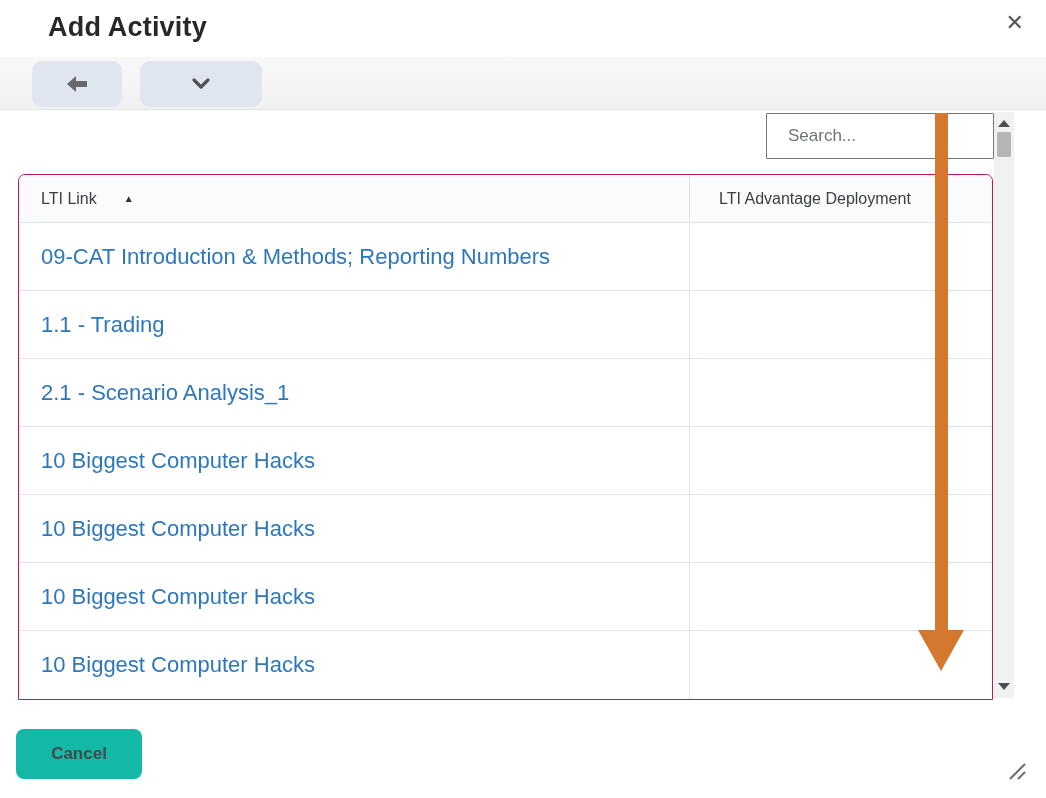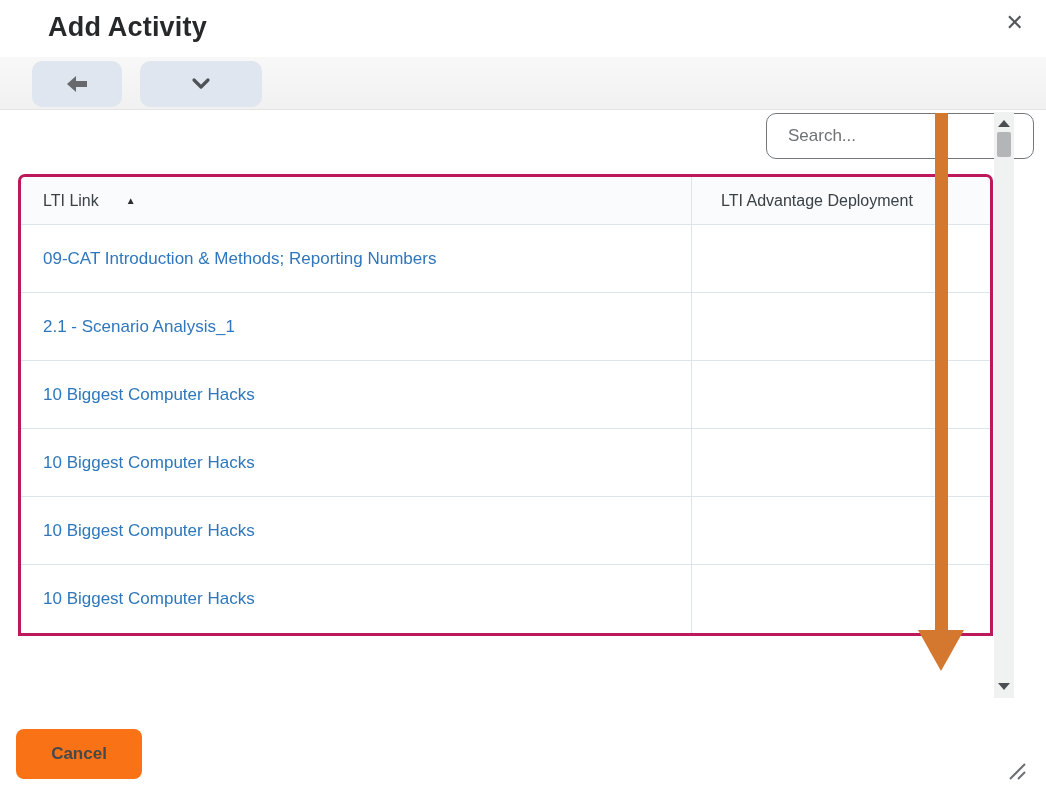--- a/index.html
+++ b/index.html
@@ -33,55 +33,55 @@
     position: absolute; top: 4px; height: 46px;
     background: #e0e6ef; border: none; border-radius: 10px;
     display: flex; align-items: center; justify-content: center; cursor: pointer;
   }
   .tb-btn.back { left: 32px; width: 90px; }
   .tb-btn.expand { left: 140px; width: 122px; }
   .tb-btn svg { display: block; }
 
   
   .search-box {
-    position: absolute; left: 766px; top: 113px; width: 268px; height: 46px;
-    border: 1px solid #73777b; border-radius: 10px; background: #fff;
+    position: absolute; left: 766px; top: 113px; width: 228px; height: 46px;
+    border: 1px solid #73777b; border-radius: 1px; background: #fff;
     display: flex; align-items: center; overflow: hidden;
   }
   .search-box input {
     flex: 1; height: 100%; border: none; outline: none;
     padding-left: 21px; font-size: 17px; color: #333;
     font-family: "Liberation Sans", sans-serif; background: transparent;
   }
   .search-box input::placeholder { color: #6d7275; opacity: 1; }
 
   
   .lti-table {
     position: absolute; left: 18px; top: 174px; width: 975px;
-    border: 3px solid #be185d; border-radius: 7px 7px 0 0; background: #fff;
+    border: 1px solid #be185d; border-radius: 7px 7px 0 0; background: #fff;
   }
   .thead {
     height: 48px; display: flex; background: #f9fbfd;
     border-bottom: 1px solid #dee4ec; border-radius: 7px 7px 0 0;
   }
   .th1 {
     width: 670px; display: flex; align-items: center; padding-left: 22px;
     font-size: 16px; color: #3b4044; cursor: pointer;
   }
   .sort-glyph { font-size: 10px; color: #2c2f31; margin-left: 27px; }
   .th2 {
     flex: 1; border-left: 1px solid #dee4ec; display: flex; align-items: center;
     padding-left: 29px; font-size: 16px; color: #3b4044;
   }
   .trow { height: 68px; display: flex; border-bottom: 1px solid #dee4ec; background: #fff; }
   .trow:last-child { border-bottom: none; }
   .c1 { width: 670px; display: flex; align-items: center; padding-left: 22px; }
   .c2 { flex: 1; border-left: 1px solid #dee4ec; }
   .lti-link {
-    color: #2e77bd; font-size: 17px; text-decoration: none; cursor: pointer;
+    color: #2e77bd; font-size: 22px; text-decoration: none; cursor: pointer;
   }
 
   
   .scrollbar {
     position: absolute; left: 994px; top: 112px; width: 20px; height: 586px;
     background: #f0f1f1;
   }
   .scroll-up-icon {
     position: absolute; top: 8px; left: 4px; width: 0; height: 0;
     border-left: 6px solid transparent; border-right: 6px solid transparent;
@@ -105,21 +105,21 @@
   }
   .arrow-head {
     position: absolute; left: 918px; top: 630px; width: 0; height: 0;
     border-left: 23px solid transparent; border-right: 23px solid transparent;
     border-top: 41px solid #d4772f;
   }
 
   
   .cancel-btn {
     position: absolute; left: 16px; top: 729px; width: 126px; height: 50px;
-    background: #f97316; border: none; border-radius: 8px; cursor: pointer;
+    background: #14b8a6; border: none; border-radius: 8px; cursor: pointer;
     font-family: "Liberation Sans", sans-serif;
     font-size: 17px; font-weight: 700; color: #46494b;
   }
   .resize-handle { position: absolute; left: 1006px; top: 760px; cursor: nwse-resize; }
 </style>
 </head>
 <body>
 
 <div id="screen">
 
@@ -163,20 +163,26 @@
     </div>
 
     <div class="trow">
       <div class="c1">
           <a class="lti-link">09-CAT Introduction &amp; Methods; Reporting Numbers</a>
         </div>
       <div class="c2"></div>
     </div>
     <div class="trow">
       <div class="c1">
+          <a class="lti-link">1.1 - Trading</a>
+        </div>
+      <div class="c2"></div>
+    </div>
+    <div class="trow">
+      <div class="c1">
           <a class="lti-link">2.1 - Scenario Analysis_1</a>
         </div>
       <div class="c2"></div>
     </div>
     <div class="trow">
       <div class="c1">
           <a class="lti-link">10 Biggest Computer Hacks</a>
         </div>
       <div class="c2"></div>
     </div>

